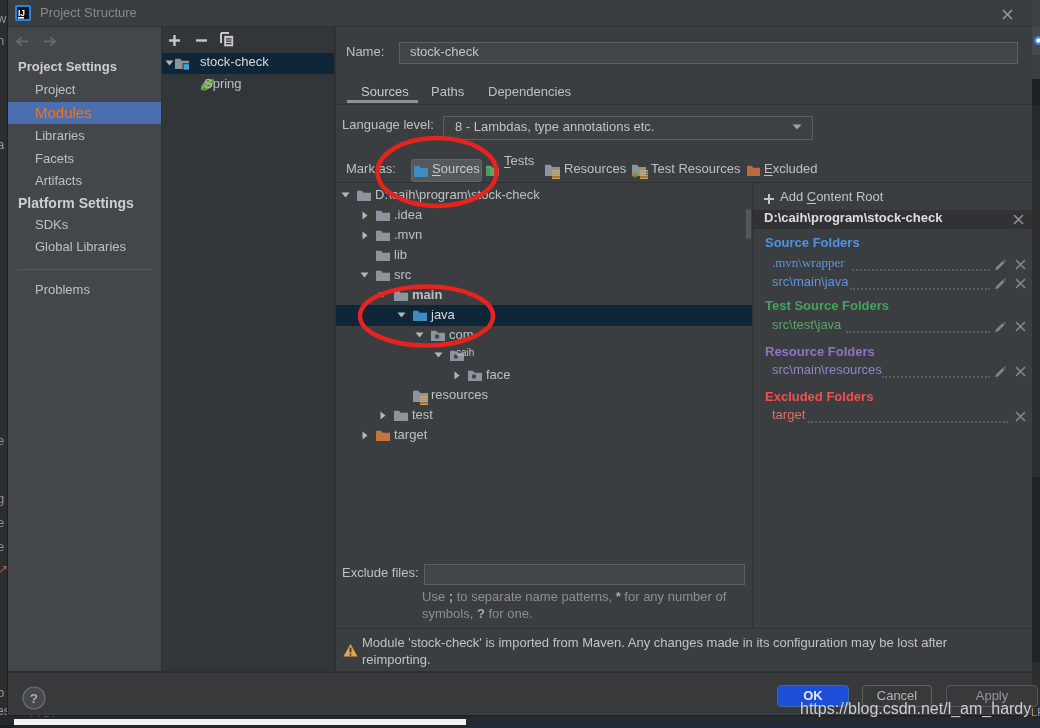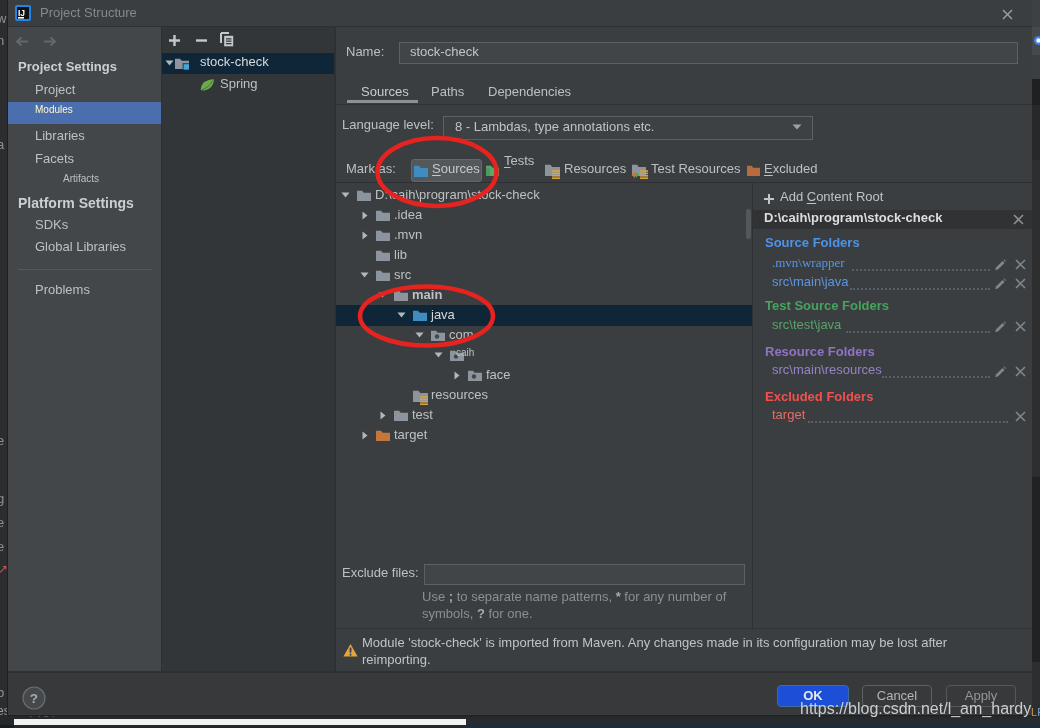--- a/index.html
+++ b/index.html
@@ -49,24 +49,24 @@
 <div class="a" style="left:8px;top:27px;width:153px;height:644px;background:#44474a;"></div>
 <svg class="a" style="left:16px;top:36px;" width="13" height="11" viewBox="0 0 13 11">
     <path d="M1 5.5 H12 M5.5 1.5 L1 5.5 L5.5 9.5" stroke="#63676a" stroke-width="1.9" fill="none"></path>
   </svg>
 <svg class="a" style="left:43px;top:36px;" width="13" height="11" viewBox="0 0 13 11">
     <path d="M1 5.5 H12 M7.5 1.5 L12 5.5 L7.5 9.5" stroke="#63676a" stroke-width="1.9" fill="none"></path>
   </svg>
 <div class="t" style="left:18px;top:59px;font-size:13px;color:#cccfd1;font-weight:bold;">Project Settings</div>
 <div class="t" style="left:35px;top:82px;font-size:13px;color:#bdc0c2;font-weight:normal;">Project</div>
 <div class="a" style="left:8px;top:102px;width:153px;height:22px;background:#4B6EAF;"></div>
-<div class="t" style="left:35px;top:104px;font-size:10px;color:#fef9c3;font-weight:normal;">Modules</div>
+<div class="t" style="left:35px;top:104px;font-size:15px;color:#f97316;font-weight:normal;">Modules</div>
 <div class="t" style="left:35px;top:128px;font-size:13px;color:#bdc0c2;font-weight:normal;">Libraries</div>
 <div class="t" style="left:35px;top:151px;font-size:13px;color:#bdc0c2;font-weight:normal;">Facets</div>
-<div class="t" style="left:35px;top:173px;font-size:10px;color:#bdc0c2;font-weight:normal;margin-left:28px;">Artifacts</div>
+<div class="t" style="left:35px;top:173px;font-size:13px;color:#bdc0c2;font-weight:normal;">Artifacts</div>
 <div class="t" style="left:18px;top:195px;font-size:14px;color:#cccfd1;font-weight:bold;">Platform Settings</div>
 <div class="t" style="left:35px;top:217px;font-size:13px;color:#bdc0c2;font-weight:normal;">SDKs</div>
 <div class="t" style="left:35px;top:239px;font-size:13px;color:#bdc0c2;font-weight:normal;">Global Libraries</div>
 <div class="a" style="left:18px;top:269px;width:134px;height:1px;background:#55585b;"></div>
 <div class="t" style="left:35px;top:282px;font-size:13px;color:#bdc0c2;font-weight:normal;">Problems</div>
 <div class="a" style="left:161px;top:27px;width:1px;height:644px;background:#2e3133;"></div>
 <div class="a" style="left:162px;top:27px;width:172px;height:644px;background:#333638;"></div>
 <svg class="a" style="left:169px;top:35px;" width="11" height="11" viewBox="0 0 11 11">
     <path d="M5.5 0 V11 M0 5.5 H11" stroke="#c5c8ca" stroke-width="2.4"></path>
   </svg>
@@ -85,21 +85,21 @@
 <svg class="a" style="left:175px;top:57px;" width="14" height="13" viewBox="0 0 14 13">
     <path d="M0 1.7 h5.0 l1.7 2.0 H14 V12 H0 Z" fill="#8C959D"></path>
     <rect x="7.6" y="6.2" width="6.4" height="6.4" fill="#333638"></rect>
     <rect x="8.6" y="7.2" width="5.4" height="5.4" fill="#3FA7DC"></rect>
   </svg>
 <div class="t" style="left:200px;top:54px;font-size:13px;color:#d7dadc;font-weight:normal;">stock-check</div>
 <svg class="a" style="left:200px;top:78px;" width="15" height="13" viewBox="0 0 15 13">
     <path d="M0.8 12 C0.8 5.5 5 1.6 14 1.2 C13.6 8 9.5 12 3 12.4 Z" fill="#6DA84D"></path>
     <path d="M1.8 11.8 C6 10.5 10 7.5 13 2.5" stroke="#47772c" stroke-width="1" fill="none"></path>
   </svg>
-<div class="t" style="left:220px;top:76px;font-size:13px;color:#bdc0c2;font-weight:normal;">Spring</div>
+<div class="t" style="left:204px;top:76px;font-size:13px;color:#bdc0c2;font-weight:normal;">Spring</div>
 <div class="a" style="left:334px;top:27px;width:2px;height:644px;background:#2e3133;"></div>
 <div class="a" style="left:336px;top:27px;width:696px;height:644px;background:#3b3e40;"></div>
 <div class="t" style="left:346px;top:44px;font-size:13px;color:#bdc0c2;font-weight:normal;">Name:</div>
 <div class="a" style="left:399px;top:42px;width:619px;height:22px;background:#424547;border:1px solid #5d6163;box-sizing:border-box;"></div>
 <div class="t" style="left:410px;top:44px;font-size:13px;color:#c3c6c8;font-weight:normal;">stock-check</div>
 <div class="t" style="left:361px;top:84px;font-size:13px;color:#c9ccce;font-weight:normal;">Sources</div>
 <div class="t" style="left:431px;top:84px;font-size:13px;color:#bdc0c2;font-weight:normal;">Paths</div>
 <div class="t" style="left:488px;top:84px;font-size:13px;color:#bdc0c2;font-weight:normal;">Dependencies</div>
 <div class="a" style="left:347px;top:100px;width:71px;height:3px;background:#8f9294;"></div>
 <div class="a" style="left:336px;top:104px;width:696px;height:1px;background:#303335;"></div>
@@ -307,20 +307,20 @@
 <div class="t" style="left:362px;top:635px;font-size:13px;color:#c0c3c5;font-weight:normal;">Module 'stock-check' is imported from Maven. Any changes made in its configuration may be lost after</div>
 <div class="t" style="left:362px;top:652px;font-size:13px;color:#c0c3c5;font-weight:normal;">reimporting.</div>
 <div class="a" style="left:8px;top:671px;width:1024px;height:2px;background:#2e3133;"></div>
 <div class="a" style="left:8px;top:673px;width:1024px;height:41px;background:#37393b;"></div>
 <svg class="a" style="left:22px;top:686px;" width="24" height="24" viewBox="0 0 24 24">
     <circle cx="12" cy="12" r="11" fill="#46494c" stroke="#6a6e71" stroke-width="1.2"></circle>
     <text x="7.8" y="17" font-family="Liberation Sans" font-size="13.5" font-weight="bold" fill="#aaadaf">?</text>
   </svg>
 <div class="a" style="left:777px;top:685px;width:72px;height:22px;background:#1d4ed8;border:1px solid #40699c;border-radius:4px;box-sizing:border-box;text-align:center;line-height:20px;color:#e6e9eb;font-weight:bold;font-size:13px;">OK</div>
 <div class="a" style="left:862px;top:685px;width:70px;height:22px;background:#37393b;border:1px solid #5e6265;border-radius:4px;box-sizing:border-box;text-align:center;line-height:20px;color:#b3b6b8;font-size:13px;">Cancel</div>
-<div class="a" style="left:946px;top:685px;width:70px;height:22px;background:#37393b;border:1px solid #55585b;border-radius:4px;box-sizing:border-box;text-align:center;line-height:20px;color:#93969a;font-size:13px;">Apply</div>
+<div class="a" style="left:946px;top:685px;width:92px;height:22px;background:#37393b;border:1px solid #55585b;border-radius:4px;box-sizing:border-box;text-align:center;line-height:20px;color:#93969a;font-size:13px;">Apply</div>
 <svg class="a" style="left:374px;top:135px;z-index:50;" width="126" height="74" viewBox="0 0 126 74">
     <ellipse cx="63" cy="37" rx="59.5" ry="34" fill="none" stroke="#E7231F" stroke-width="4.5"></ellipse>
   </svg>
 <svg class="a" style="left:357px;top:284px;z-index:50;" width="140" height="64" viewBox="0 0 140 64">
     <ellipse cx="69.5" cy="32" rx="66.5" ry="29.5" fill="none" stroke="#E7231F" stroke-width="4.5"></ellipse>
   </svg>
 <div class="a" style="left:800px;top:700px;font-size:16px;color:#cbced0;z-index:60;white-space:nowrap;">https://blog.csdn.net/l_am_hardy</div>
 <div class="a" style="left:1031px;top:706px;font-size:11px;z-index:60;"><span style="color:#c9914e">L</span><span style="color:#7ba3d0">F</span></div>
 </body></html>

